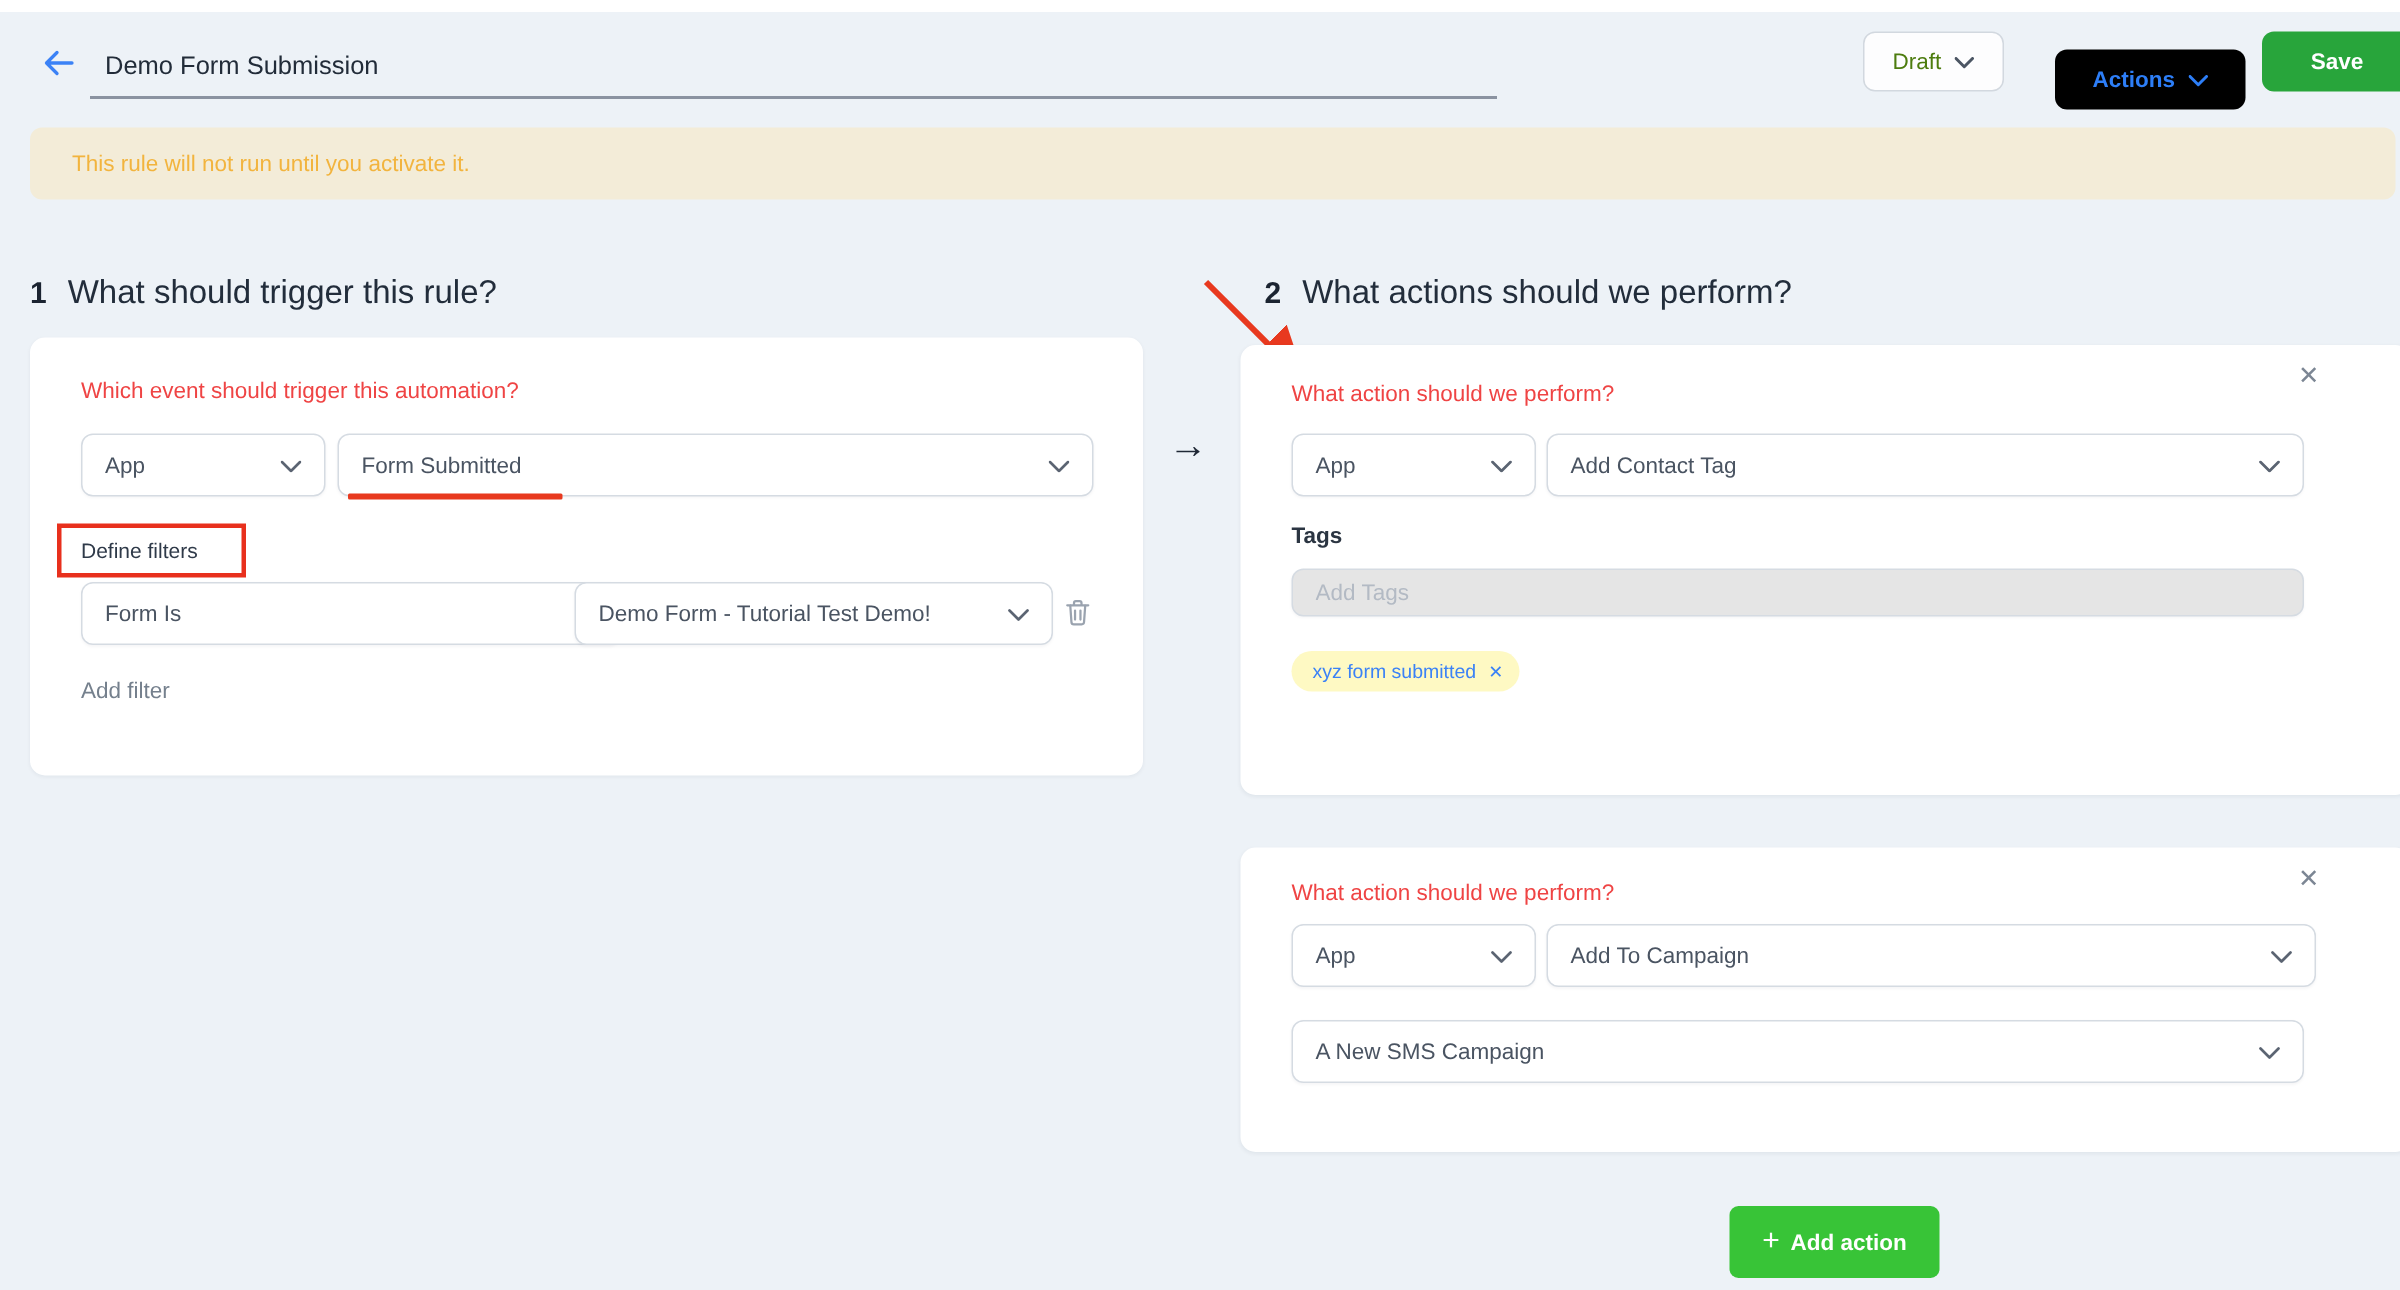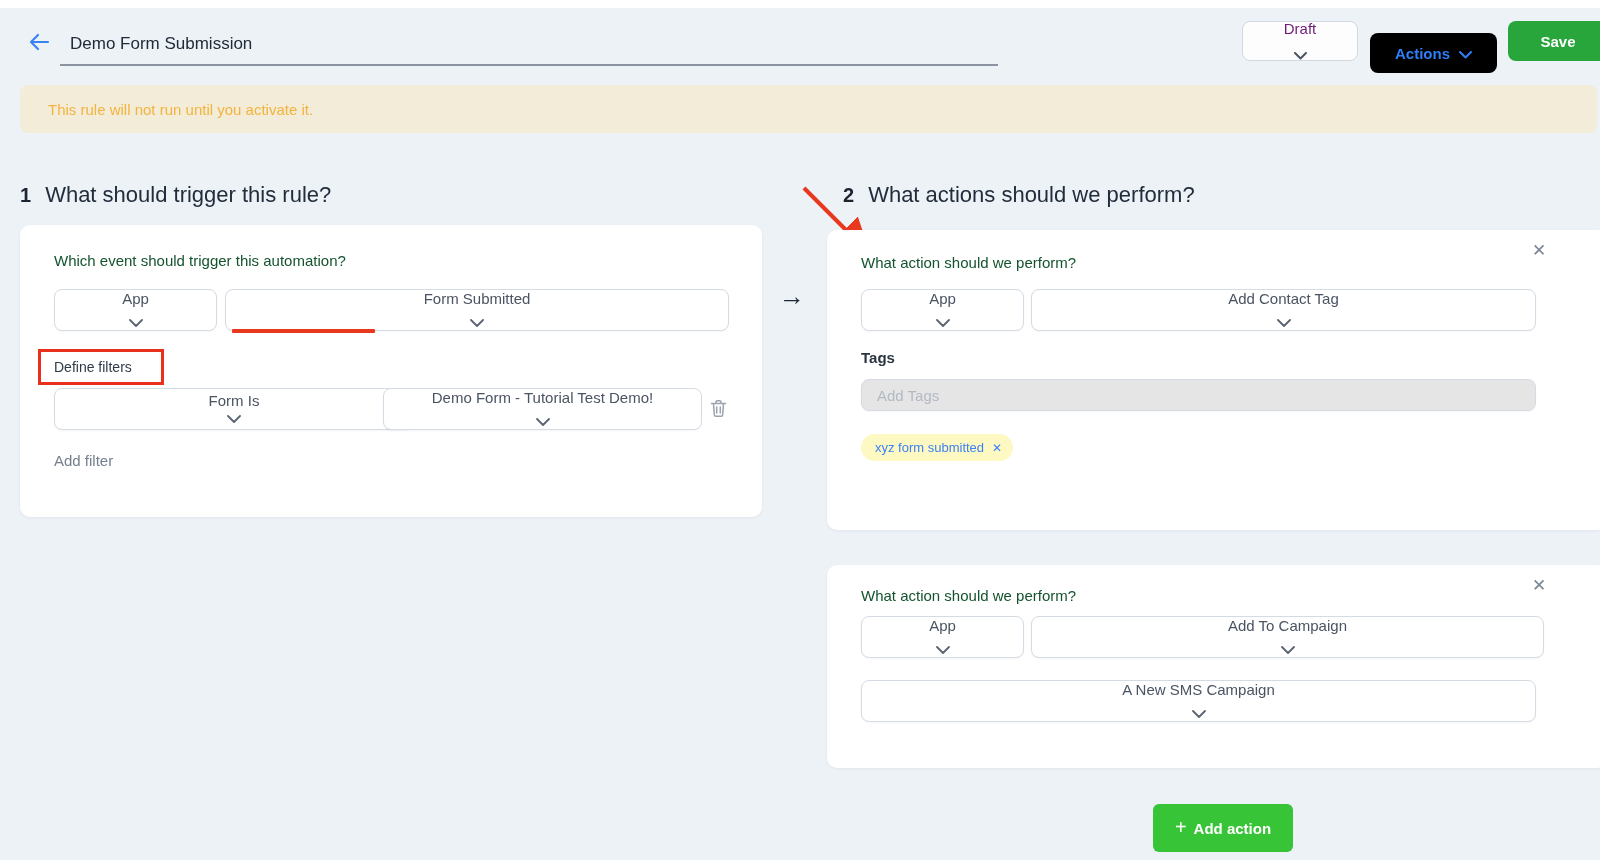--- a/index.html
+++ b/index.html
@@ -16,21 +16,21 @@
   .title-input {
     position:absolute; left:60px; top:28px; width:938px; height:38px;
     background:transparent; border:none; border-bottom:2px solid #8b93a1;
     font-family:"Liberation Sans", sans-serif; font-size:17px; color:#222c39; padding:0 0 4px 10px; outline:none;
   }
   .hbtn {
     position:absolute; top:21px; height:40px; border:none; border-radius:8px;
     display:flex; align-items:center; justify-content:center; gap:9px;
     font-family:"Liberation Sans", sans-serif; font-size:15px; cursor:pointer;
   }
-  .btn-draft  { left:1242px; width:116px; background:#fdfdfe; border:1px solid #d2d8df; color:#701a75;flex-direction:column; }
+  .btn-draft  { left:1242px; width:94px; background:#fdfdfe; border:1px solid #d2d8df; color:#4d7c0f; }
   .btn-actions{ left:1370px; width:127px; background:#000000; color:#2d7ef7; font-weight:bold;margin-top:12px; }
   .btn-save   { left:1508px; width:100px; background:#28a53b; color:#ffffff; font-weight:bold; }
 
   
   .banner {
     position:absolute; left:20px; top:85px; width:1577px; height:48px;
     background:#f3ecd8; border-radius:8px;
     display:flex; align-items:center; padding-left:28px;
     font-size:15px; color:#f2b43e;
   }
@@ -41,26 +41,26 @@
   .sec-head .txt { font-size:22px; color:#222d3b; }
   .head-trigger { left:20px; top:182px; }
   .head-actions { left:843px; top:182px; }
 
   
   .card { position:absolute; background:#ffffff; border-radius:10px; box-shadow:0 1px 3px rgba(16,30,54,.06); }
   .trigger-card { left:20px; top:225px; width:742px; height:292px; }
   .action-card-1 { left:827px; top:230px; width:780px; height:300px; }
   .action-card-2 { left:827px; top:565px; width:780px; height:203px; }
 
-  .field-label { position:absolute; font-size:15px; font-weight:500; color:#14532d; }
+  .field-label { position:absolute; font-size:15px; font-weight:500; color:#ef4444; }
   .select {
     position:absolute; height:42px; background:#fff;
     border:1px solid #d5dbe2; border-radius:8px; box-shadow:0 1px 2px rgba(16,30,54,.04);
     display:flex; align-items:center; justify-content:space-between;
-    padding:0 15px; font-size:15px; color:#4a5462; cursor:pointer;flex-direction:column;
+    padding:0 15px; font-size:15px; color:#4a5462; cursor:pointer;
   }
   .text-input {
     position:absolute; height:32px; background:#e5e5e5;
     border:1px solid #d5dbe2; border-radius:8px; box-shadow:0 1px 2px rgba(16,30,54,.04);
     padding:0 15px; font-family:"Liberation Sans", sans-serif; font-size:15px; color:#4a5462; outline:none;
   }
   .text-input::placeholder { color:#b3bac4; }
 
   .link-gray { position:absolute; font-size:15px; color:#75808d; cursor:pointer; }
 
@@ -165,21 +165,21 @@
             <path d="M1 1l6 6 6-6" stroke="#5b6472" stroke-width="1.8" fill="none" stroke-linecap="round" stroke-linejoin="round"></path>
           </svg>
       </span>
     </div>
     <div class="anno-underline"></div>
 
     <div class="anno-box">
       <span>Define filters</span>
     </div>
 
-    <div class="select" style="left:34px; top:163px; width:360px;justify-content:center;">
+    <div class="select" style="left:34px; top:163px; width:360px;">
       <span>Form Is</span>
       <span>
         <svg width="14" height="8" viewBox="0 0 14 8">
             <path d="M1 1l6 6 6-6" stroke="#5b6472" stroke-width="1.8" fill="none" stroke-linecap="round" stroke-linejoin="round"></path>
           </svg>
       </span>
     </div>
     <div class="select" style="left:363px; top:163px; width:319px;">
       <span>Demo Form - Tutorial Test Demo!</span>
       <span>

